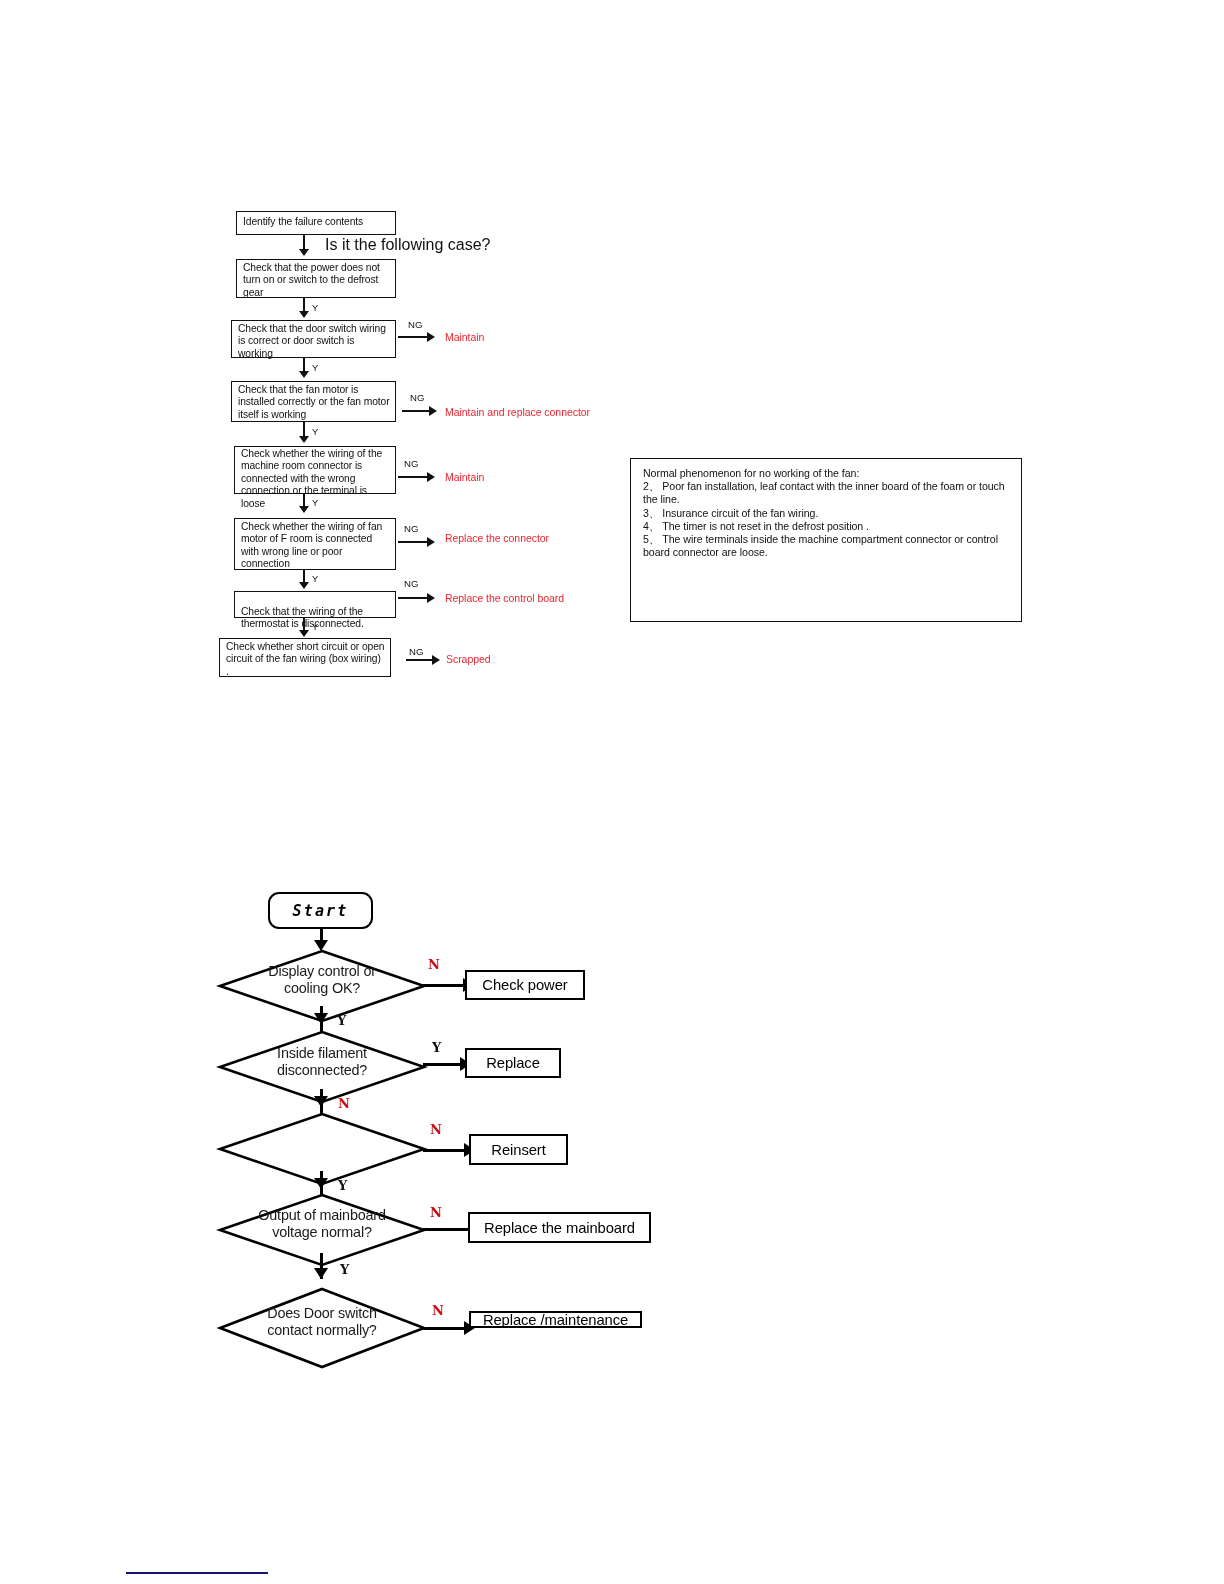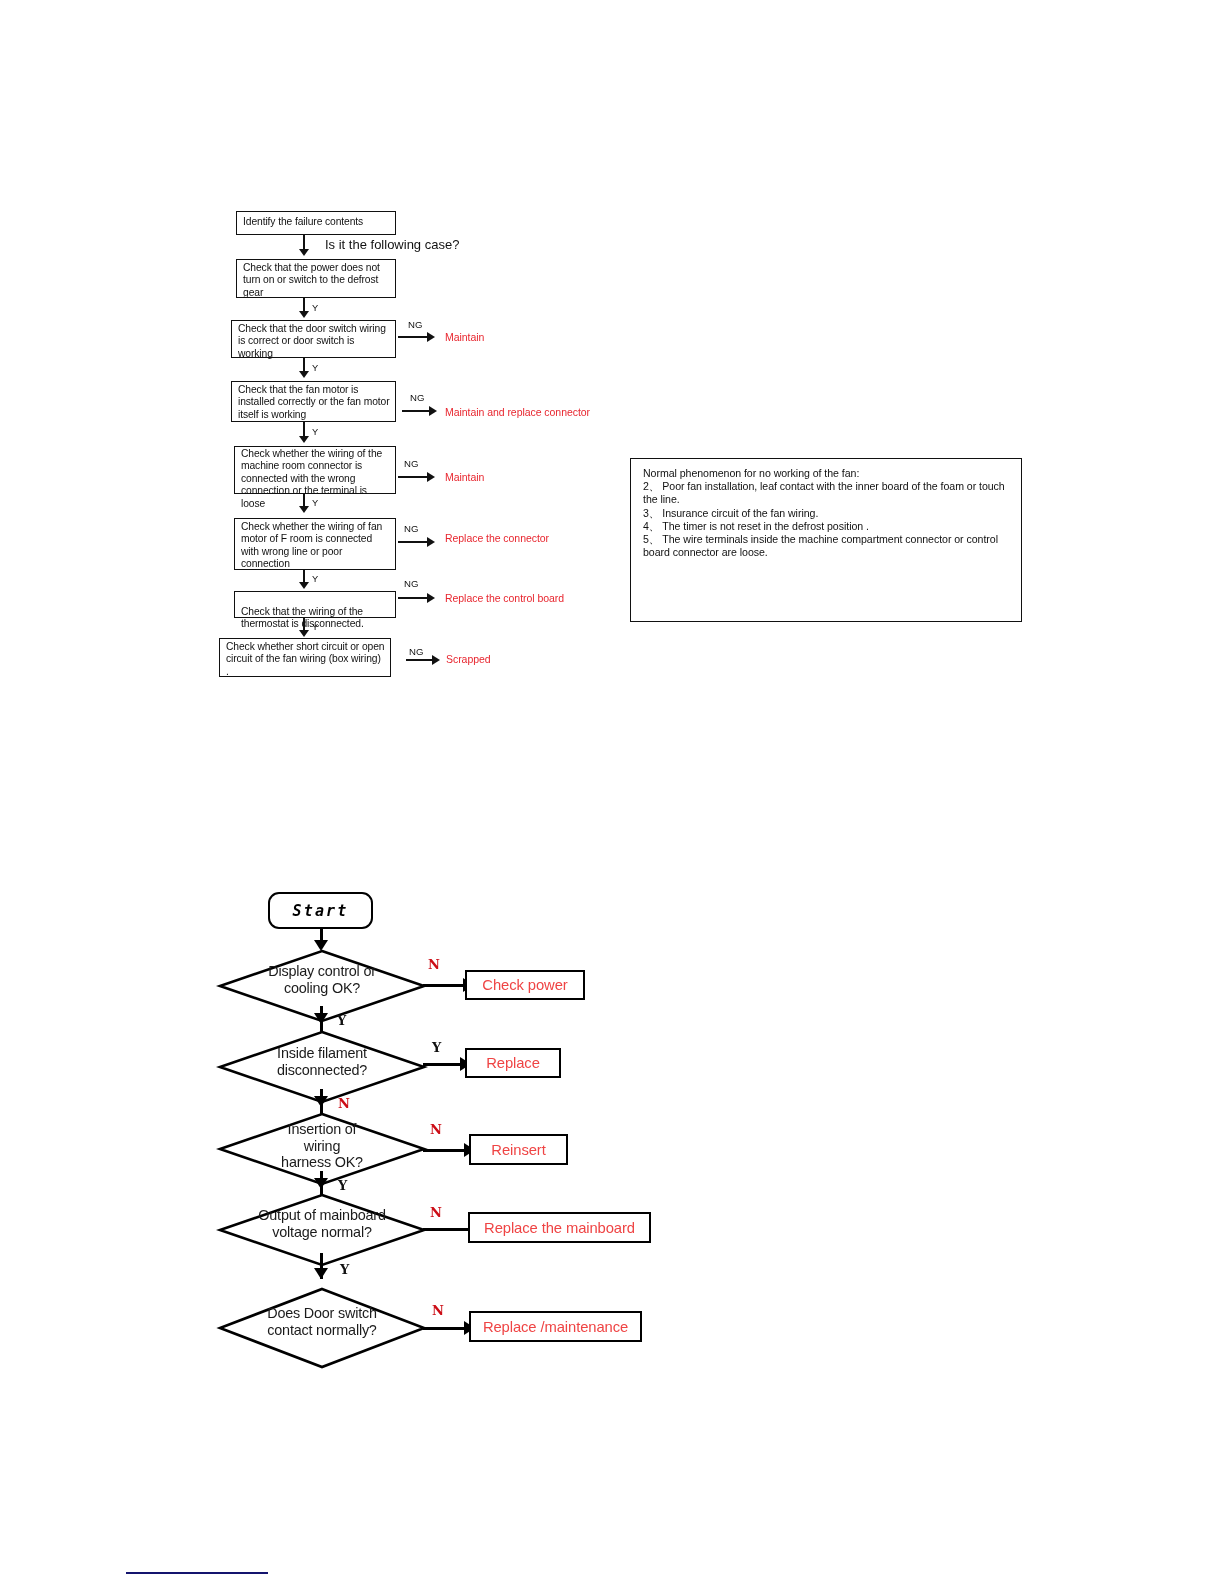--- a/index.html
+++ b/index.html
@@ -21,21 +21,21 @@
     background:#fff;
     font-size:10.3px;
     line-height:12.4px;
     color:#111;
     padding:2px 4px 0 6px;
     letter-spacing:-0.1px;
     overflow:visible;
   }
   .plain-label {
     position:absolute;
-    font-size:13px;
+    font-size:16px;
     line-height:12px;
     color:#111;
     white-space:nowrap;
   }
   .red-label {
     position:absolute;
     font-size:10.5px;
     line-height:12px;
     color:#e8262f;
     white-space:nowrap;
@@ -123,21 +123,21 @@
     letter-spacing:-0.2px;
   }
   .act-box {
     position:absolute;
     box-sizing:border-box;
     border:2px solid #000;
     background:#fff;
     display:flex;
     align-items:center;
     justify-content:center;
-    color:#ef4444;
+    color:#000000;
     font-size:14.8px;
     letter-spacing:-0.1px;
   }
   .branch-letter {
     position:absolute;
     font-family:"DejaVu Serif", serif;
     font-size:13px;
     font-weight:700;
     white-space:nowrap;
   }
@@ -303,25 +303,20 @@
       <span>Replace</span>
     </div>
     <div class="vline2" style="left:320px; top:1089px; height:26px;"></div>
     <div class="vhead2" style="left:314px; top:1096px;"></div>
     <div class="branch-letter red" style="left:338px; top:1096px;">N</div>
 
     <div class="diamond" style="left:219px; top:1113px; width:206px; height:72px;">
       <svg width="206" height="72" viewBox="0 0 206 72">
         <polygon points="103,1 205,36 103,71 1,36" fill="#ffffff" stroke="#000000" stroke-width="2.6"></polygon>
       </svg>
-      <div class="dtext" style="top:8px;">
-        <div>Insertion of</div>
-        <div>wiring</div>
-        <div>harness OK?</div>
-      </div>
     </div>
     <div class="branch-letter red" style="left:430px; top:1122px;">N</div>
     <div class="hline2" style="left:423px; top:1149px; width:46px;"></div>
     <div class="hhead2" style="left:464px; top:1143px;"></div>
     <div class="act-box" style="left:469px; top:1134px; width:99px; height:31px;">
       <span>Reinsert</span>
     </div>
     <div class="vline2" style="left:320px; top:1171px; height:26px;"></div>
     <div class="vhead2" style="left:314px; top:1178px;"></div>
     <div class="branch-letter black" style="left:338px; top:1178px;">Y</div>
@@ -350,20 +345,20 @@
         <polygon points="103,1 205,40 103,79 1,40" fill="#ffffff" stroke="#000000" stroke-width="2.6"></polygon>
       </svg>
       <div class="dtext" style="top:17px;">
         <div>Does Door switch</div>
         <div>contact normally?</div>
       </div>
     </div>
     <div class="branch-letter red" style="left:432px; top:1303px;">N</div>
     <div class="hline2" style="left:423px; top:1327px; width:46px;"></div>
     <div class="hhead2" style="left:464px; top:1321px;"></div>
-    <div class="act-box" style="left:469px; top:1311px; width:173px; height:31px;">
+    <div class="act-box" style="left:469px; top:1311px; width:173px; height:17px;">
       <span>Replace /maintenance</span>
     </div>
   </div>
 
   <div class="footer-rule" style="left:126px; top:1572px; width:142px;"></div>
 
 </div>
 
 </body></html>

